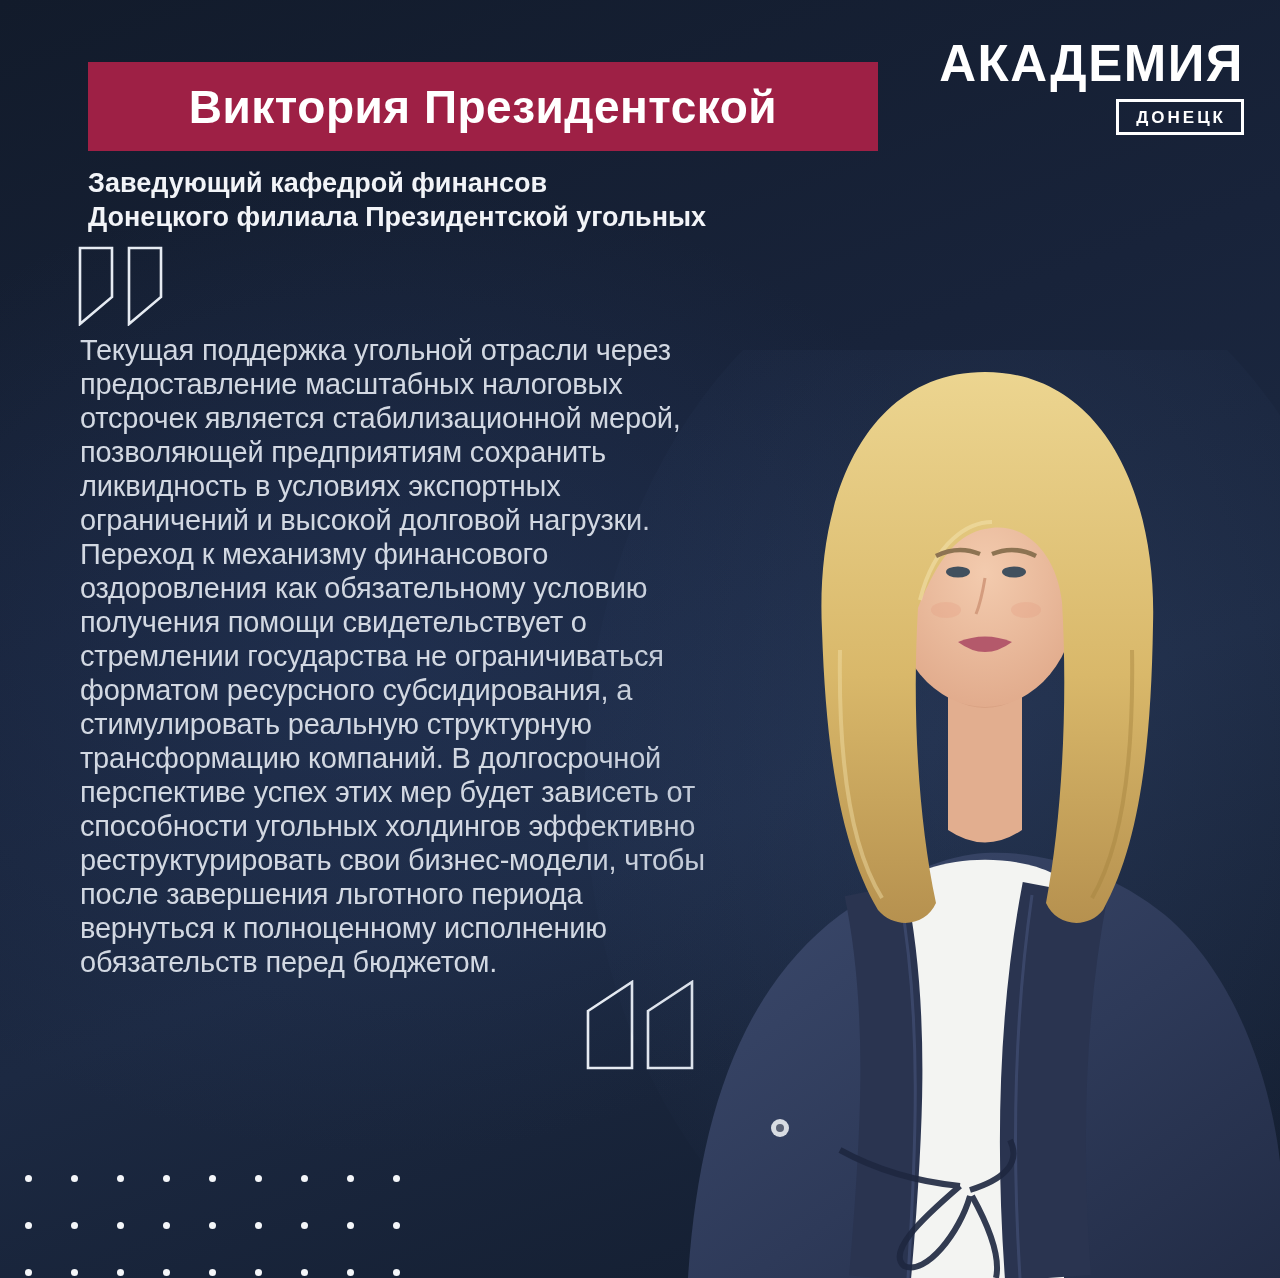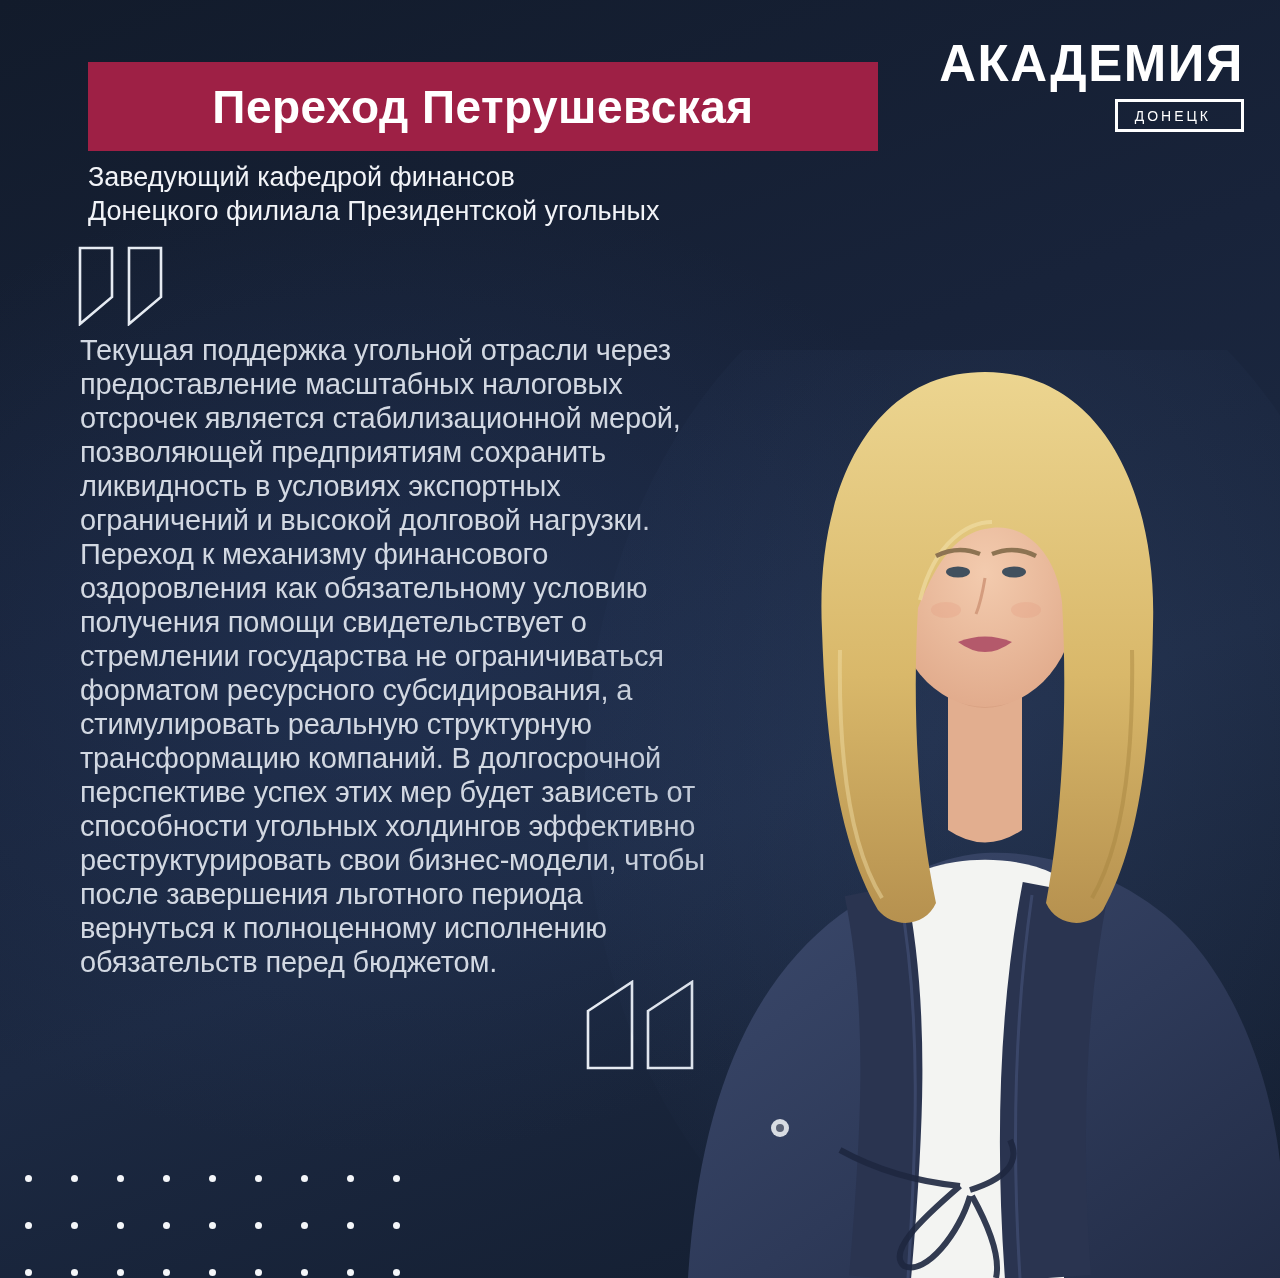--- a/index.html
+++ b/index.html
@@ -19,34 +19,34 @@
     position:absolute;left:88px;top:62px;width:790px;height:89px;
     background:#9e2045;
     display:flex;align-items:center;justify-content:center;
   }
   .name-banner .name{
     font-size:46px;font-weight:700;letter-spacing:0.5px;color:#ffffff;white-space:nowrap;
   }
 
   
   .subtitle{
-    position:absolute;left:88px;top:160px;
-    font-size:27px;font-weight:400;line-height:34px;color:#f2f4f8;
+    position:absolute;left:88px;top:166px;
+    font-size:27px;font-weight:700;line-height:34px;color:#f2f4f8;
   }
 
   
   .logo{
     position:absolute;right:36px;top:38px;text-align:right;color:#ffffff;line-height:1;
   }
   .logo-line1{font-size:27px;font-weight:700;letter-spacing:4px;}
   .logo-line2{font-size:51px;font-weight:800;letter-spacing:1.5px;}
   .logo-badge{
     display:inline-block;margin-top:10px;
-    border:3px solid #ffffff;padding:7px 30px 6px 17px;
-    font-size:14px;font-weight:400;letter-spacing:3px;
+    border:3px solid #ffffff;padding:7px 15px 6px 17px;
+    font-size:17px;font-weight:700;letter-spacing:3px;
   }
 
   
   .quote-marks{position:absolute;}
   .quote-marks.open{left:78px;top:246px;}
   .quote-marks.close{left:586px;top:980px;}
   .quote-text{
     position:absolute;left:80px;top:333px;width:700px;
     font-size:29px;font-weight:300;line-height:34px;
     letter-spacing:-0.2px;color:#d2d8e2;
@@ -62,21 +62,21 @@
 
   
   .portrait{position:absolute;left:540px;top:350px;width:740px;height:928px;}
 </style>
 </head>
 <body>
 
 <div class="card">
 
   <div class="name-banner">
-    <div class="name">Переход Петрушевская</div>
+    <div class="name">Виктория Президентской</div>
   </div>
 
   <div class="subtitle">
     <div>Заведующий кафедрой финансов</div>
     <div>Донецкого филиала Президентской угольных</div>
   </div>
 
   <div class="logo">
     <div class="logo-line2">АКАДЕМИЯ</div>
     <div class="logo-badge">ДОНЕЦК</div>

